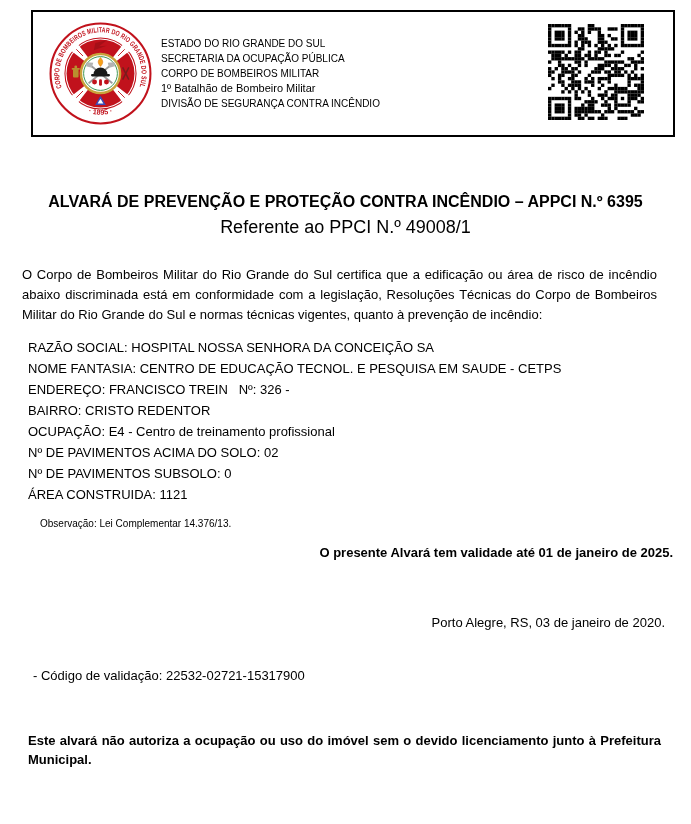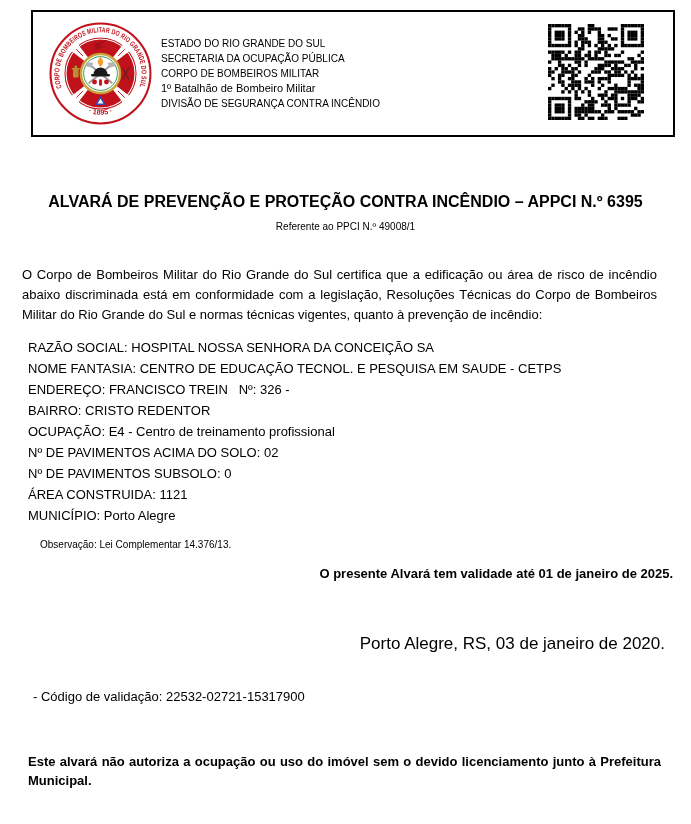--- a/index.html
+++ b/index.html
@@ -11,27 +11,27 @@
   .header-box{
     position:relative;margin:10px 14px 0 31px;width:640px;height:123px;
     border:2px solid #000;display:flex;align-items:center;background:#fff;
   }
   .crest{width:103px;height:103px;margin-left:16px;flex:0 0 auto;}
   .header-lines{margin-left:9px;flex:1;}
   .hline{font-size:10px;line-height:15px;white-space:nowrap;}
   .hline.small{font-size:11px;}
   .qr{position:absolute;right:29px;top:12px;width:96px;height:96px;}
   .doc-title{margin:57px 18px 0 18px;text-align:center;font-size:16px;font-weight:bold;line-height:16px;}
-  .doc-subtitle{margin:9px 18px 0 18px;text-align:center;font-size:10px;line-height:16px;}
+  .doc-subtitle{margin:9px 18px 0 18px;text-align:center;font-size:18px;line-height:16px;}
   .intro{margin:30px 34px 0 22px;font-size:13px;line-height:20px;text-align:justify;}
   .fields{margin:12px 34px 0 28px;font-size:13px;line-height:21px;}
   .field-line{white-space:pre-wrap;}
   .observation{margin:8px 34px 0 40px;font-size:10px;line-height:21px;}
   .validity{margin:8px 18px 0 18px;text-align:right;font-weight:bold;font-size:13px;line-height:21px;}
-  .date-line{margin:52px 26px 4px 0;text-align:right;font-size:17px;line-height:16px;}
+  .date-line{margin:52px 26px 4px 0;text-align:right;font-size:13px;line-height:16px;}
   .validation-code{margin:34px 34px 0 33px;font-size:13px;line-height:21px;}
   .footer-warning{margin:45px 30px 0 28px;font-size:13px;line-height:19px;font-weight:bold;text-align:justify;}
 </style>
 </head>
 <body>
 
 <div>
 
   <div class="header-box">
 
@@ -544,21 +544,20 @@
 
   <div class="fields">
     <div class="field-line">RAZÃO SOCIAL: HOSPITAL NOSSA SENHORA DA CONCEIÇÃO SA</div>
     <div class="field-line">NOME FANTASIA: CENTRO DE EDUCAÇÃO TECNOL. E PESQUISA EM SAUDE - CETPS</div>
     <div class="field-line">ENDEREÇO: FRANCISCO TREIN   Nº: 326 -</div>
     <div class="field-line">BAIRRO: CRISTO REDENTOR</div>
     <div class="field-line">OCUPAÇÃO: E4 - Centro de treinamento profissional</div>
     <div class="field-line">Nº DE PAVIMENTOS ACIMA DO SOLO: 02</div>
     <div class="field-line">Nº DE PAVIMENTOS SUBSOLO: 0</div>
     <div class="field-line">ÁREA CONSTRUIDA: 1121</div>
-    <div class="field-line">MUNICÍPIO: Porto Alegre</div>
   </div>
 
   <p class="observation">Observação: Lei Complementar 14.376/13.</p>
 
   <p class="validity">O presente Alvará tem validade até 01 de janeiro de 2025.</p>
 
   <p class="date-line">Porto Alegre, RS, 03 de janeiro de 2020.</p>
 
   <p class="validation-code">- Código de validação: 22532-02721-15317900</p>
 

